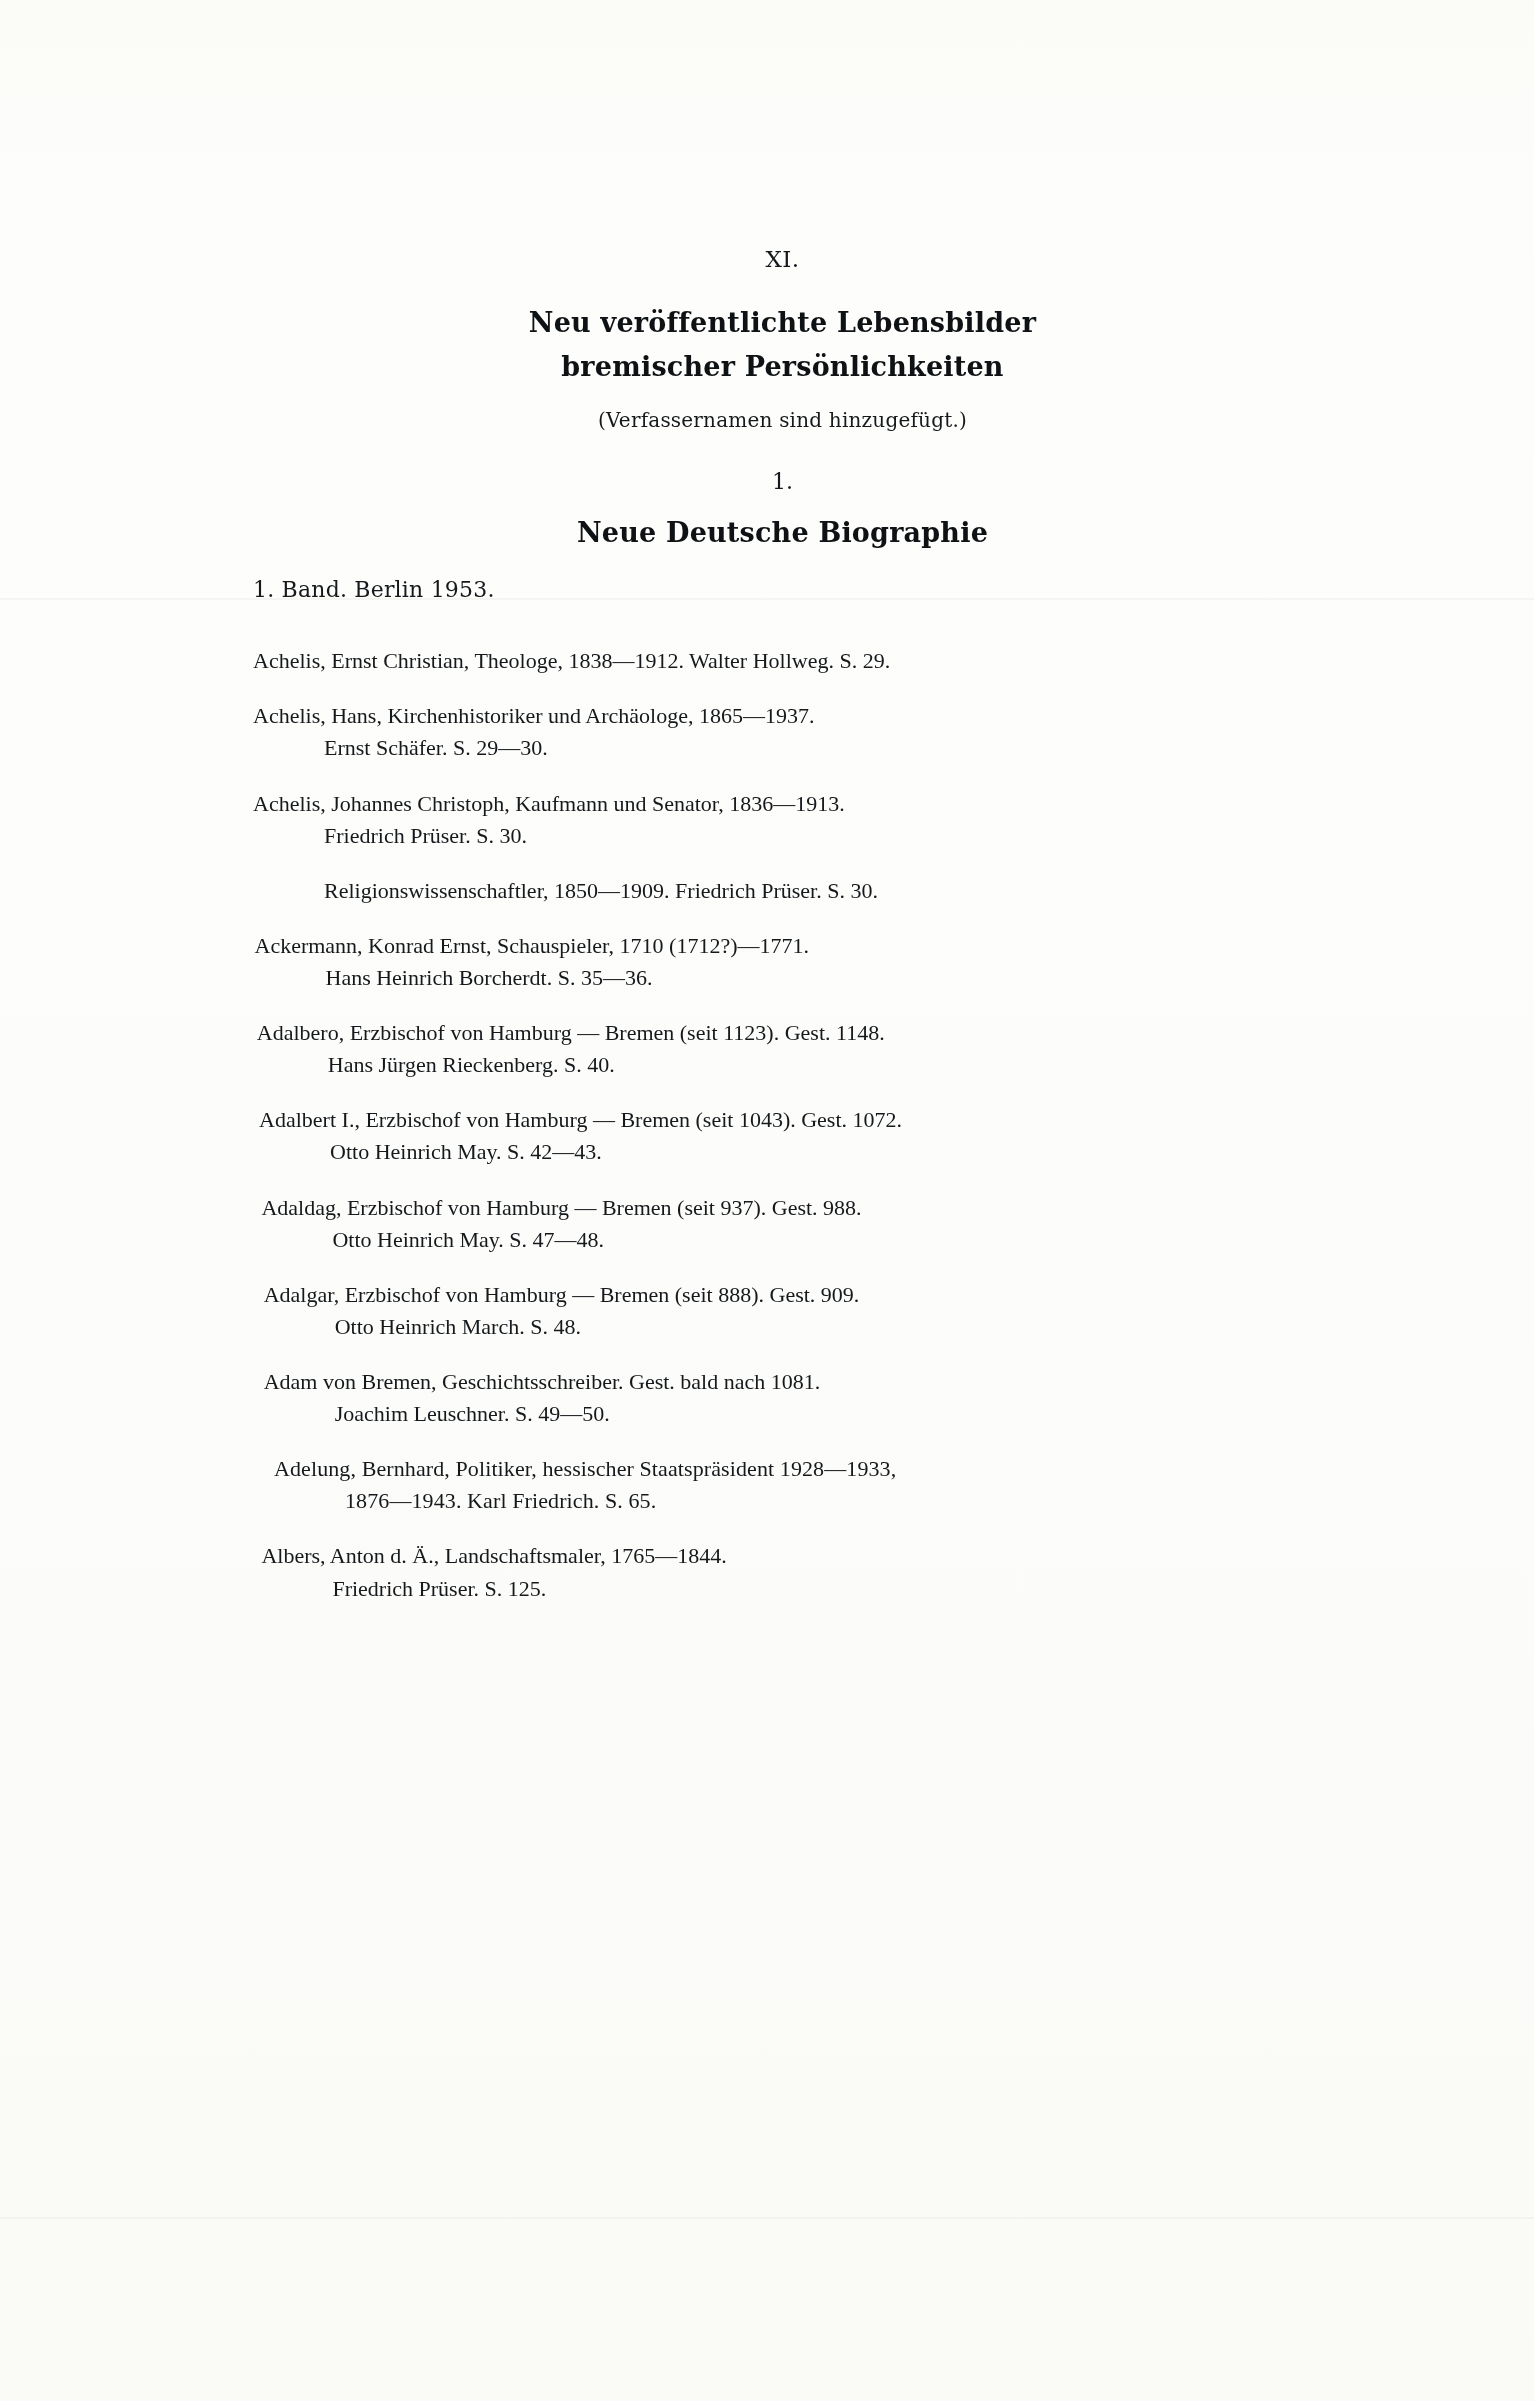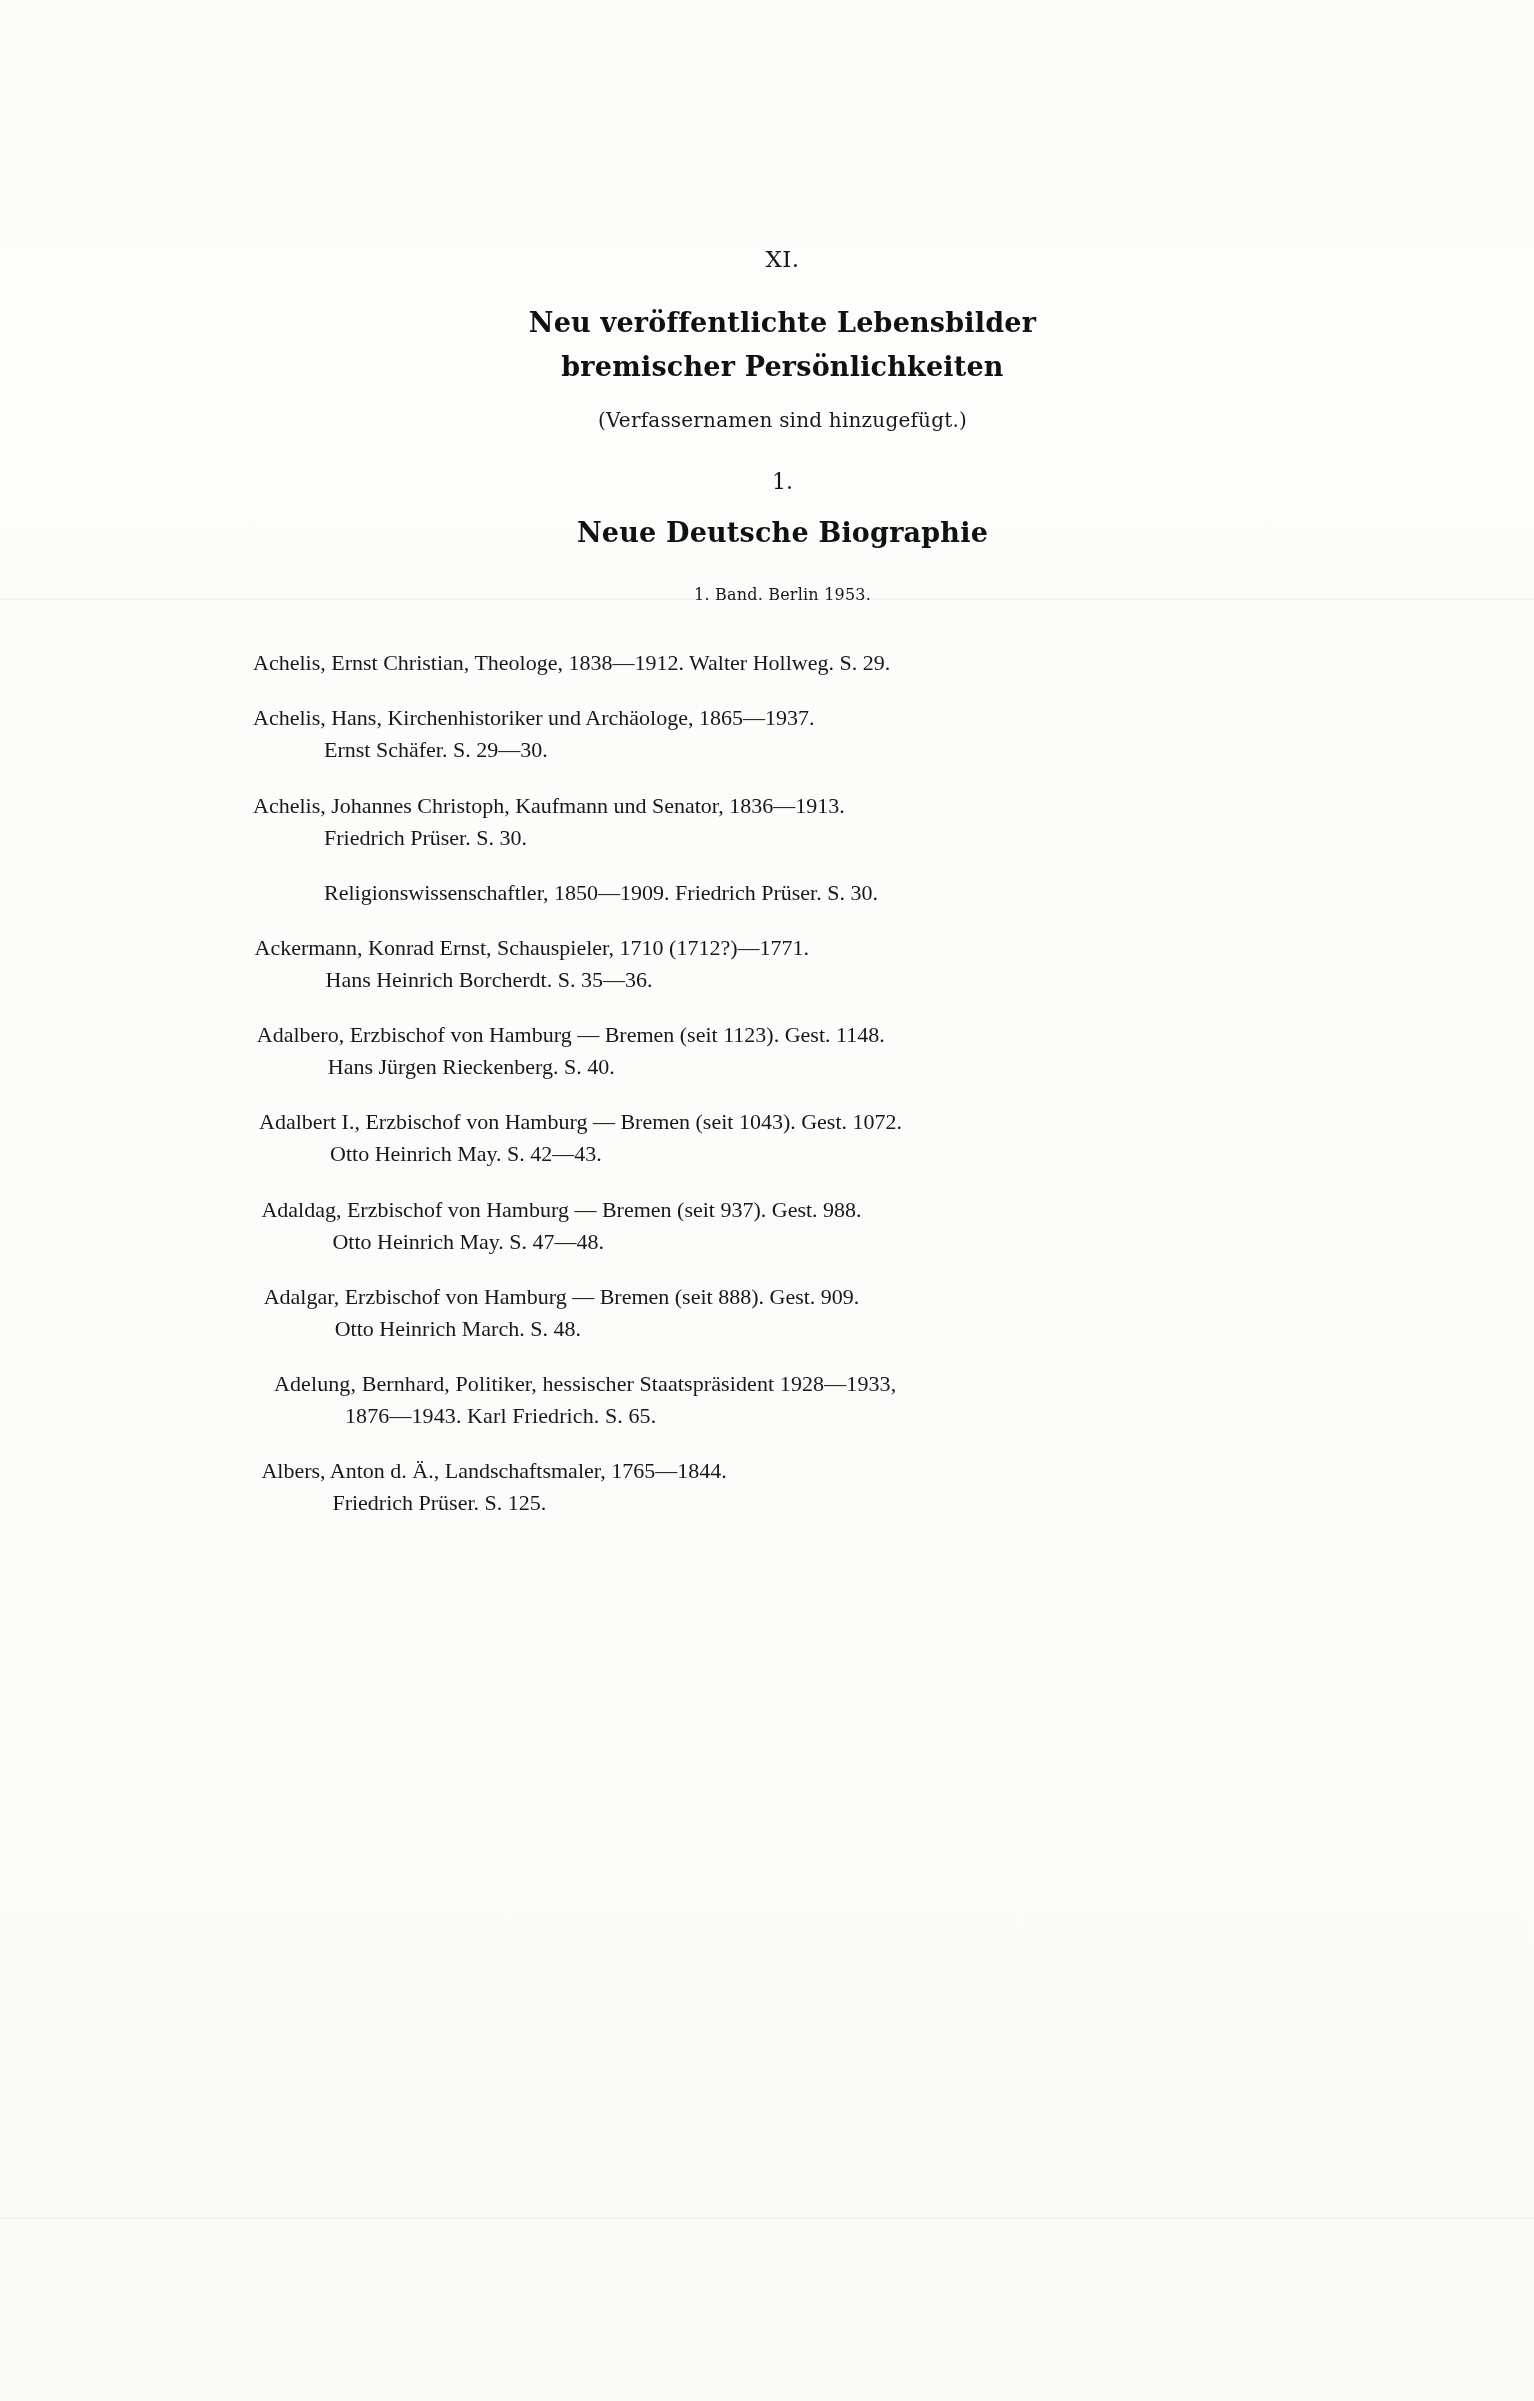--- a/index.html
+++ b/index.html
@@ -76,23 +76,23 @@
   }
   .section-title {
     text-align: center;
     font-weight: bold;
     font-size: 27px;
     margin-top: 23px;
     letter-spacing: 0.2px;
     color: #0f1214;
   }
   .section-sub {
-    text-align: center;
-    font-size: 16px;
-    margin-top: 37px;
+    text-align: left;
+    font-size: 22px;
+    margin-top: 29px;
     letter-spacing: 0.2px;
     color: #16191b;
   }
   .entries {
     margin-top: 43px;
   }
   .entry {
     font-size: 22px;
     line-height: 1.46;
     margin-bottom: 23px;
@@ -176,20 +176,24 @@
       <div class="entry off-4">
         <span class="line">Adaldag, Erzbischof von Hamburg — Bremen (seit 937). Gest. 988.</span>
         <span class="line indent">Otto Heinrich May. S. 47—48.</span>
       </div>
 
       <div class="entry off-5">
         <span class="line">Adalgar, Erzbischof von Hamburg — Bremen (seit 888). Gest. 909.</span>
         <span class="line indent">Otto Heinrich March. S. 48.</span>
       </div>
 
+      <div class="entry off-5">
+        <span class="line">Adam von Bremen, Geschichtsschreiber. Gest. bald nach 1081.</span>
+        <span class="line indent">Joachim Leuschner. S. 49—50.</span>
+      </div>
 
       <div class="entry off-6 wide">
         <span class="line">Adelung, Bernhard, Politiker, hessischer Staatspräsident 1928—1933,</span>
         <span class="line indent">1876—1943. Karl Friedrich. S. 65.</span>
       </div>
 
       <div class="entry off-4">
         <span class="line">Albers, Anton d. Ä., Landschaftsmaler, 1765—1844.</span>
         <span class="line indent">Friedrich Prüser. S. 125.</span>
       </div>

